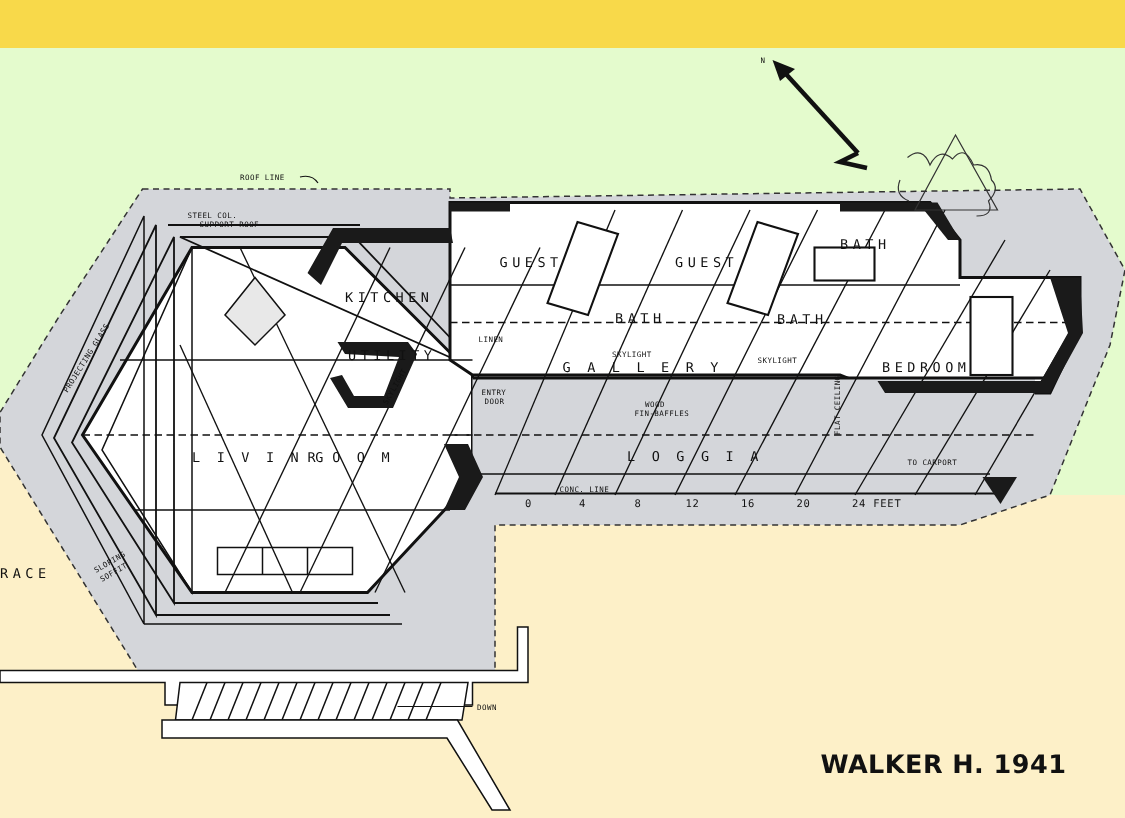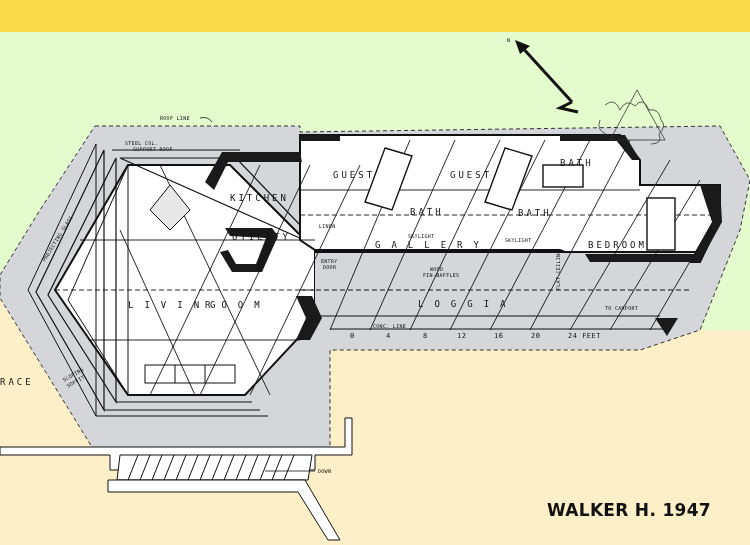--- a/index.html
+++ b/index.html
@@ -199,13 +199,13 @@
     <text class="lbl scale" x="350" y="338">0</text>
     <text class="lbl scale" x="386" y="338">4</text>
     <text class="lbl scale" x="423" y="338">8</text>
     <text class="lbl scale" x="457" y="338">12</text>
     <text class="lbl scale" x="494" y="338">16</text>
     <text class="lbl scale" x="531" y="338">20</text>
     <text class="lbl scale" x="568" y="338">24 FEET</text>
   </g>
 </svg>
 
-<div id="caption">WALKER H. 1947</div>
+<div id="caption">WALKER H. 1941</div>
 
 </body></html>

